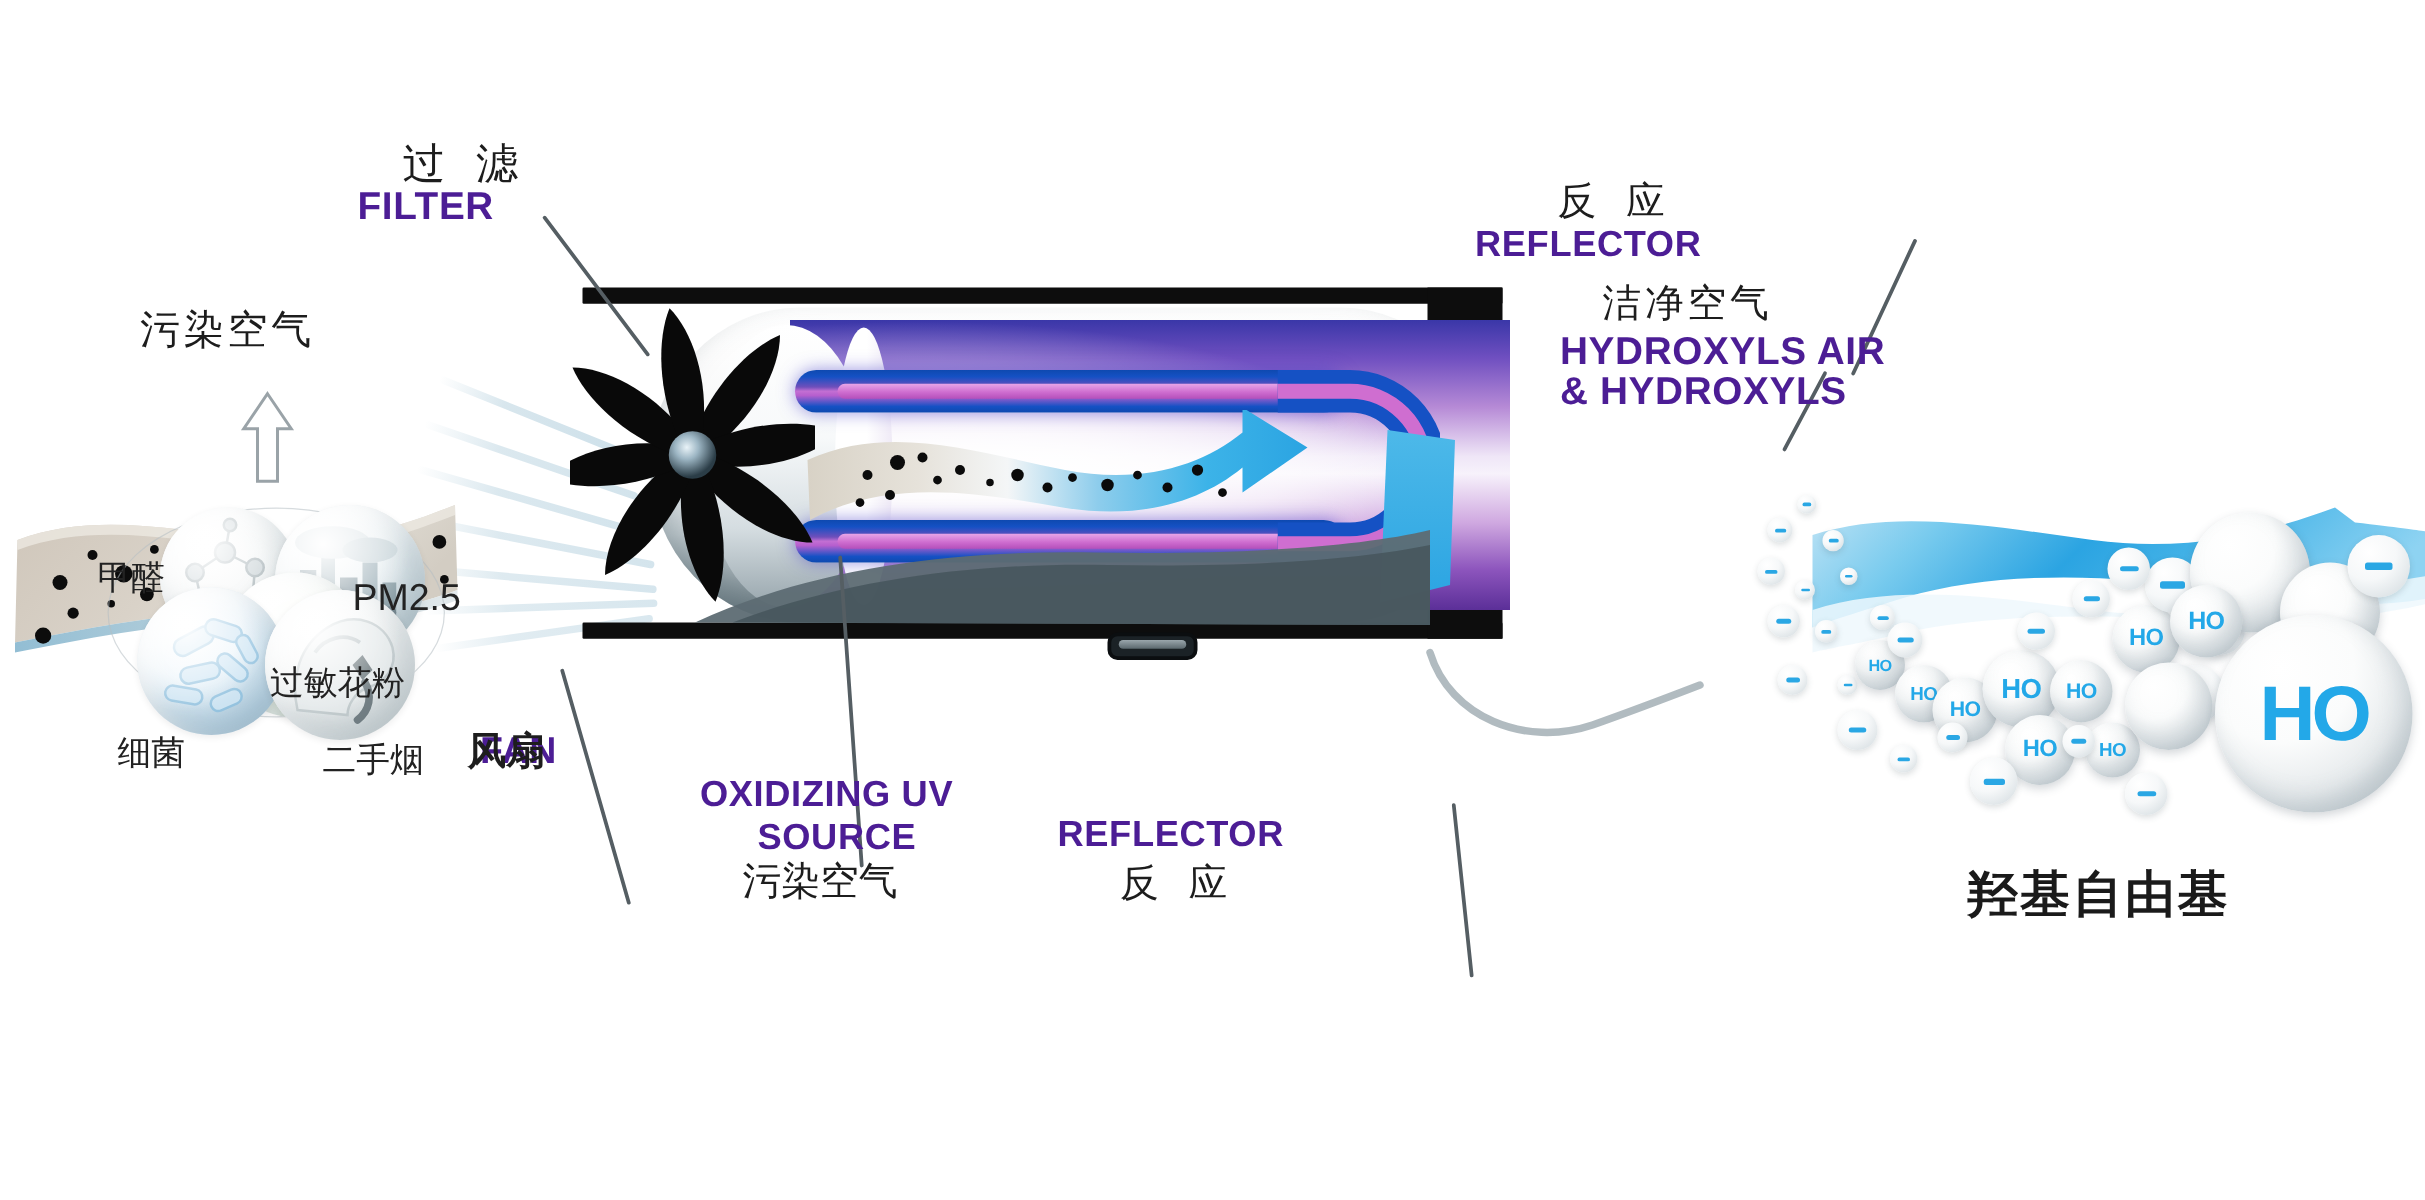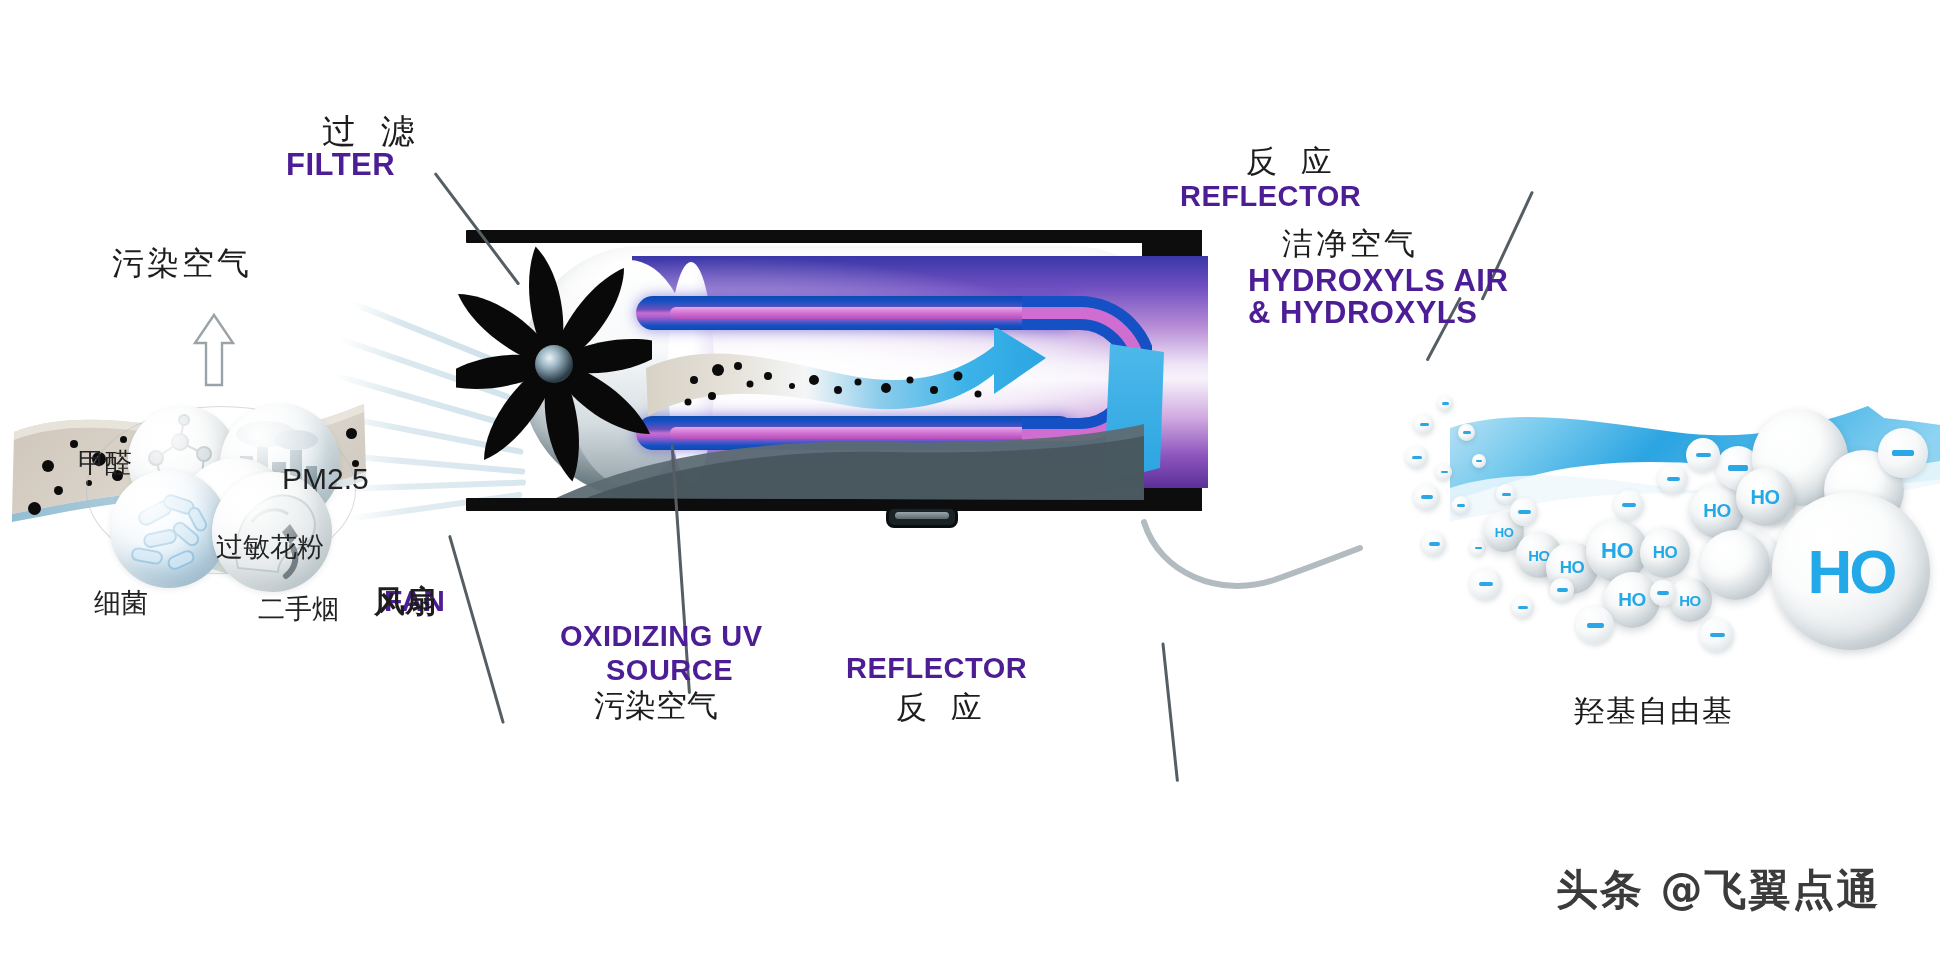--- a/index.html
+++ b/index.html
@@ -23,21 +23,21 @@
   .t-refl-cn{font-size:31px;letter-spacing:7px;}
   .t-refl-en{font-size:29px;}
   .t-pure-cn{font-size:31px;letter-spacing:3px;}
   .t-pure-en{font-size:31px;line-height:1.25;}
   .t-fan-en{font-size:30px;}
   .t-fan-cn{font-size:31px;}
   .t-uv-en{font-size:29px;text-align:center;line-height:1.25;}
   .t-uv-cn{font-size:31px;text-align:center;}
   .t-rf2-en{font-size:29px;text-align:center;}
   .t-rf2-cn{font-size:31px;letter-spacing:7px;text-align:center;}
-  .t-oh{font-size:30px;font-weight:normal;letter-spacing:2px;}
+  .t-oh{font-size:40px;font-weight:bold;letter-spacing:2px;}
   .t-small{font-size:27px;color:#222;}
 
   .watermark{
     position:absolute;font-size:42px;font-weight:bold;color:#2b2b2b;
     font-family:"DejaVu Sans","Liberation Sans",sans-serif;letter-spacing:2px;
     opacity:.92;
   }
 
   
   .leader{position:absolute;background:#555e63;transform-origin:0 0;height:3px;border-radius:2px;}
@@ -587,15 +587,14 @@
   <div class="lbl cn t-rf2-cn" style="left:896px;top:690px;">反 应</div>
 
   <div class="lbl t-oh" style="left:1574px;top:694px;font-family:'DejaVu Sans',sans-serif;">羟基自由基</div>
 
   <div class="lbl cn t-small" style="left:78px;top:448px;">甲醛</div>
   <div class="lbl t-small" style="left:282px;top:462px;font-size:30px;">PM2.5</div>
   <div class="lbl cn t-small" style="left:216px;top:532px;">过敏花粉</div>
   <div class="lbl cn t-small" style="left:94px;top:588px;text-align:right;">细菌</div>
   <div class="lbl cn t-small" style="left:258px;top:594px;">二手烟</div>
 
-  <div class="watermark" style="left:1556px;top:862px;">头条 @飞翼点通</div>
 
 </div>
 
 </body></html>

